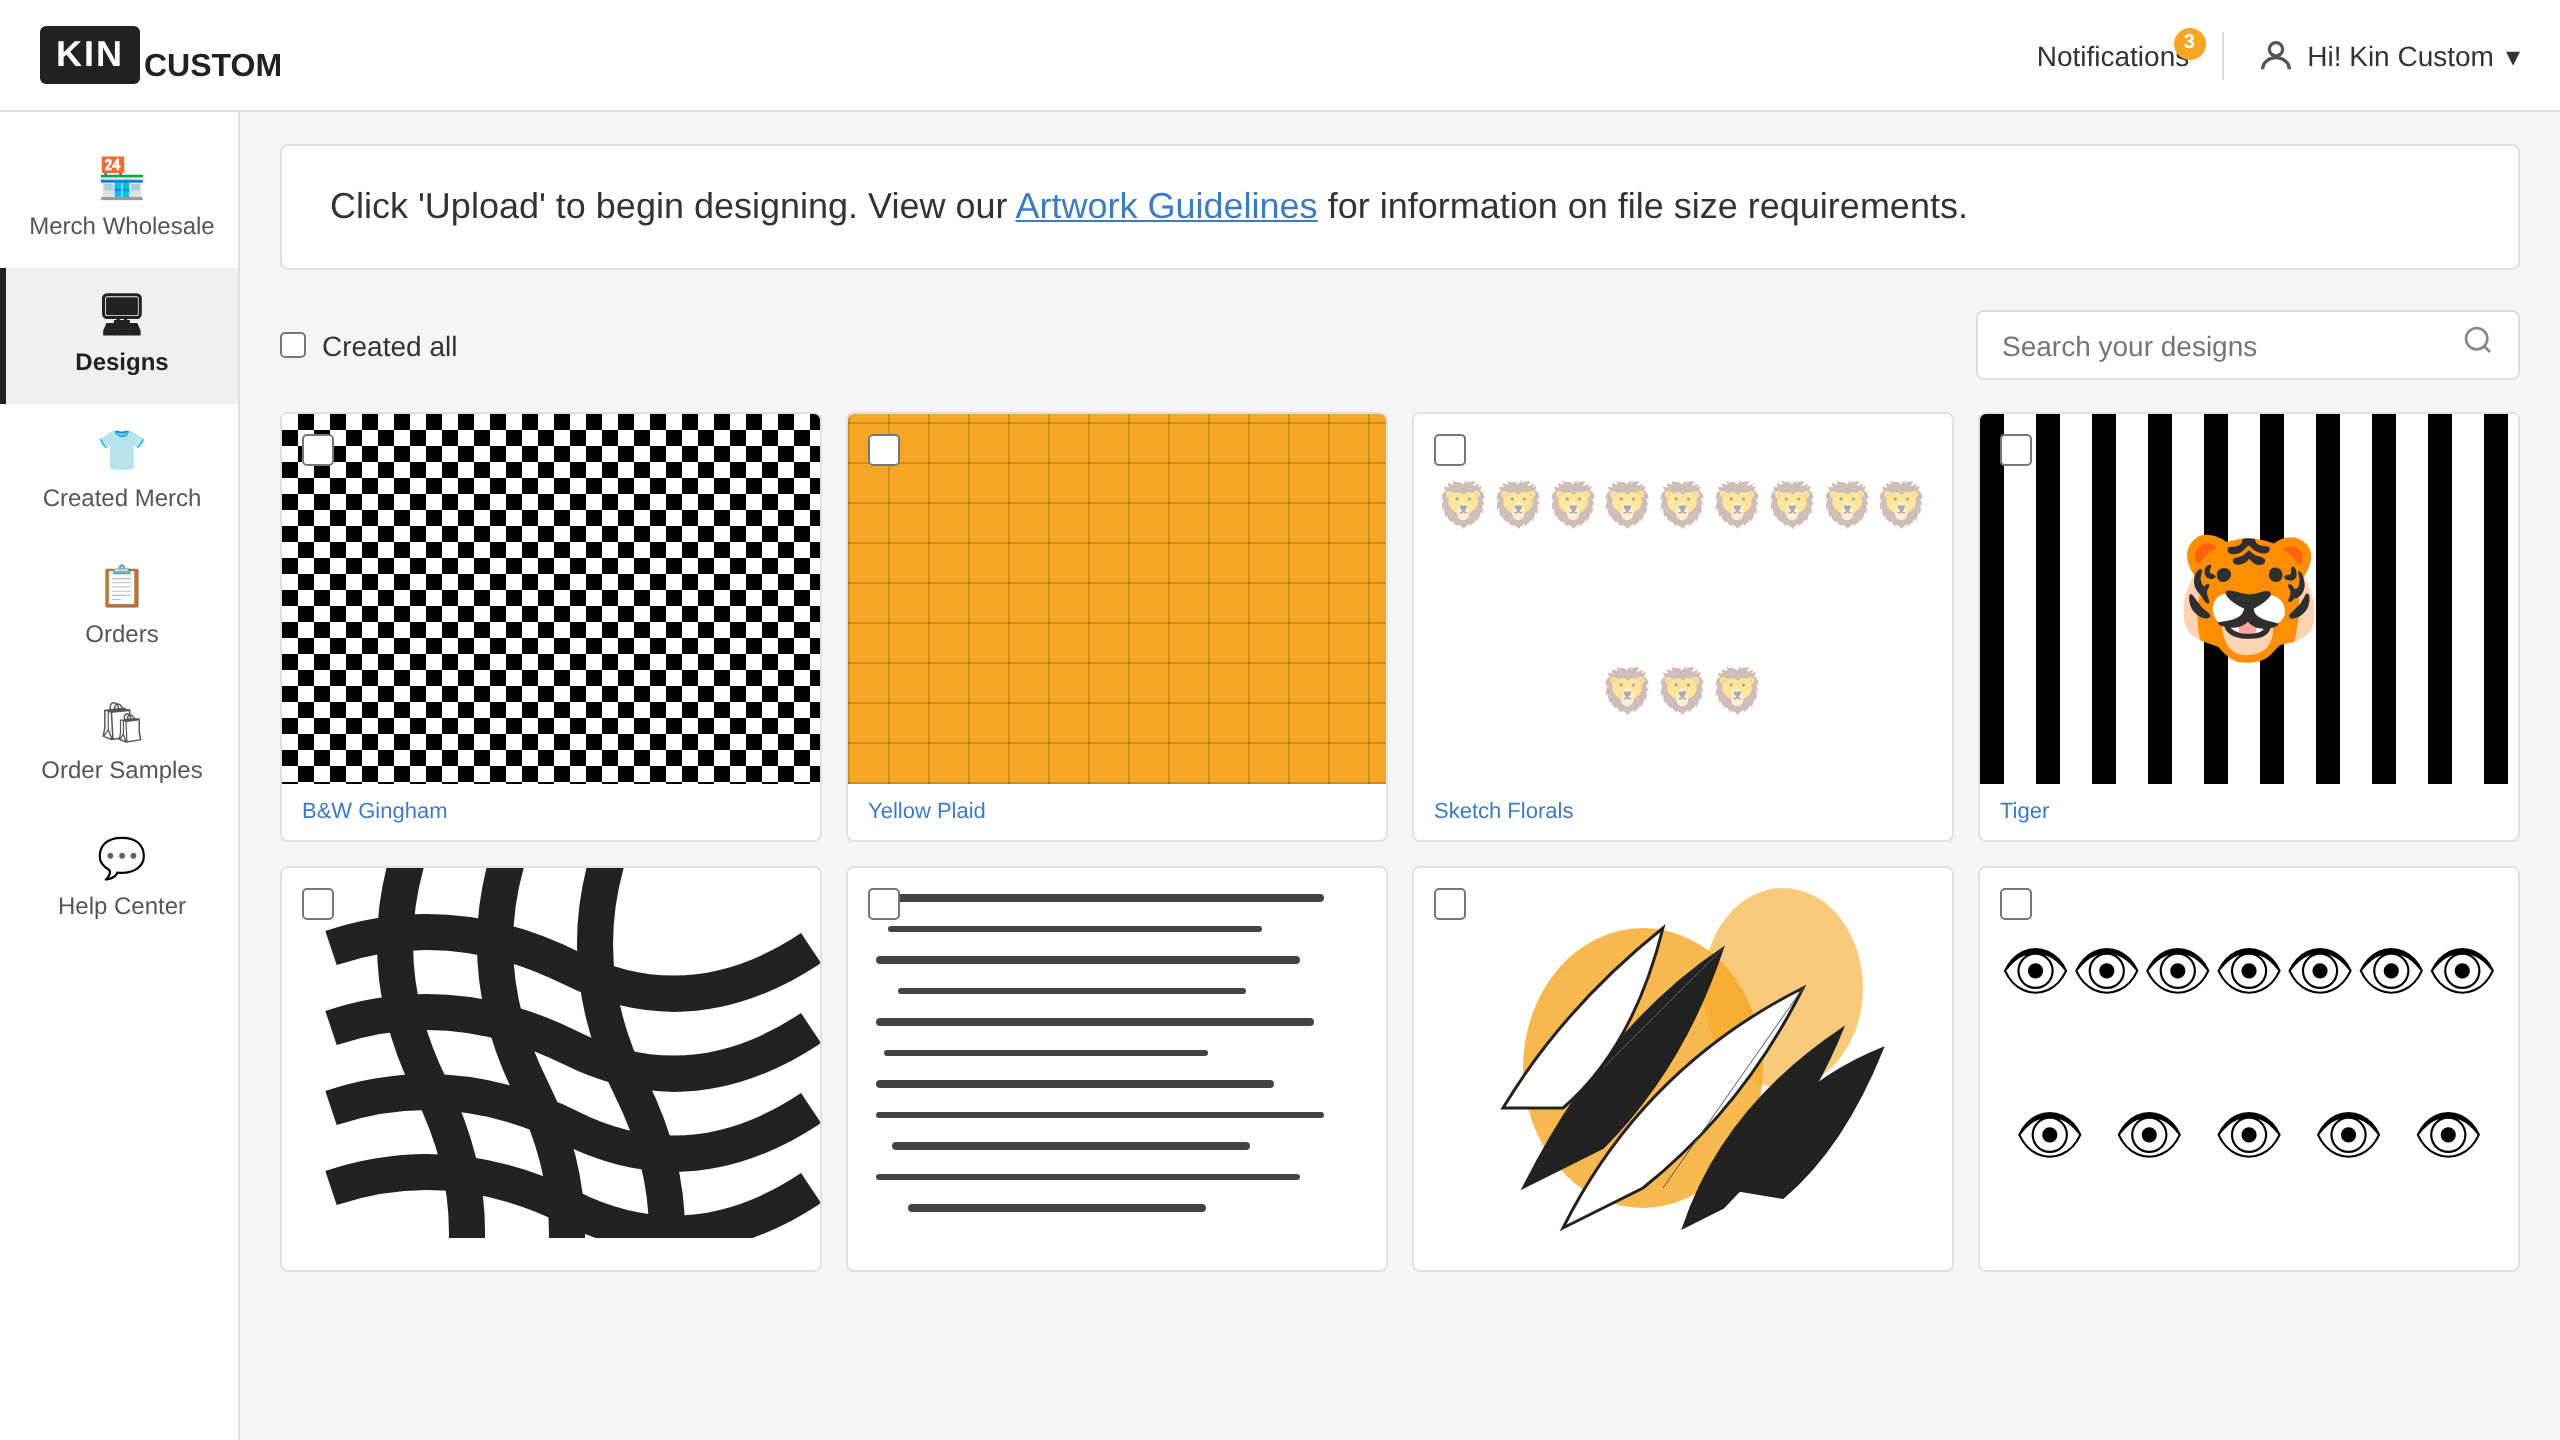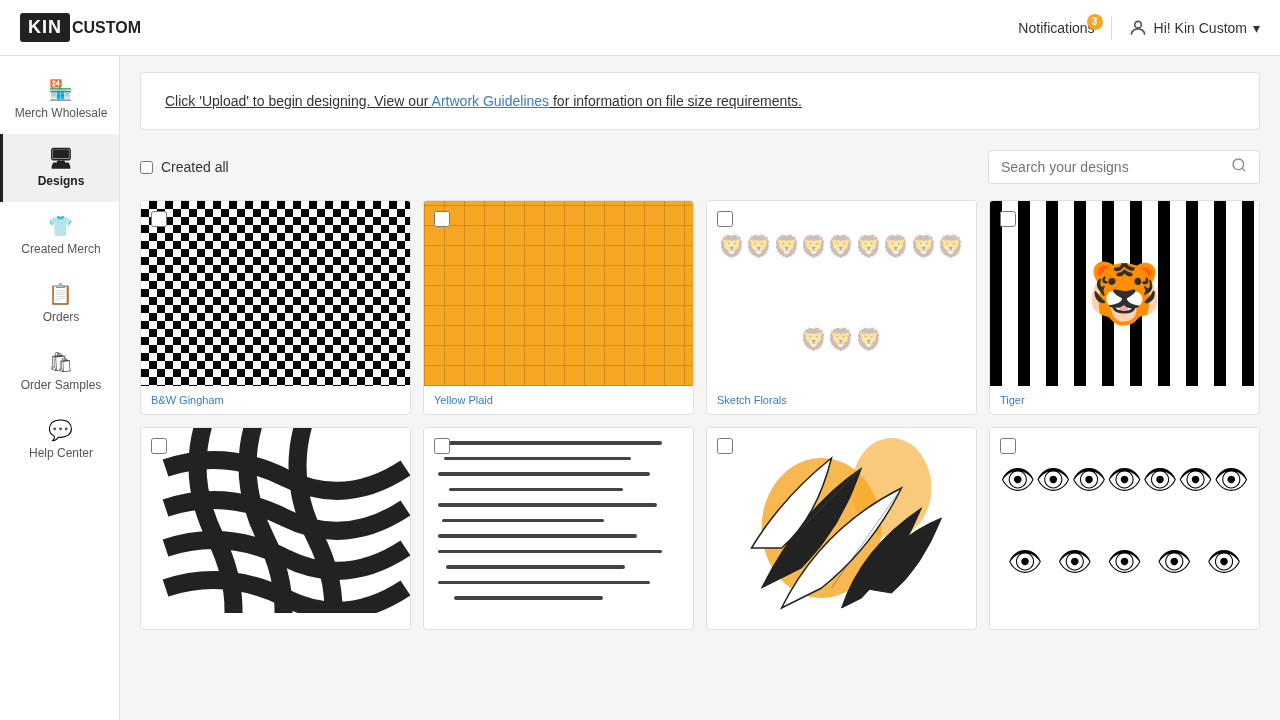--- a/index.html
+++ b/index.html
@@ -11,36 +11,37 @@
       align-items: center;
       justify-content: space-between;
       background: #fff;
       padding: 0 20px;
       height: 56px;
       border-bottom: 1px solid #e0e0e0;
       z-index: 10;
     }
     .logo {
       display: flex;
-      align-items: center;
+      align-items: flex-start;
     }
     .logo-box {
       background: #222;
       color: #fff;
       font-weight: bold;
       font-size: 18px;
       padding: 4px 8px;
       border-radius: 3px;
       letter-spacing: 1px;
     }
     .logo-custom {
       font-size: 16px;
       font-weight: bold;
       color: #222;
       margin-left: 2px;
+      margin-top: 12px;
     }
     .header-right {
       display: flex;
       align-items: center;
       gap: 16px;
     }
     .notifications-btn {
       position: relative;
       background: none;
       border: none;
@@ -136,23 +137,22 @@
       background: #fff;
       border: 1px solid #e0e0e0;
       border-radius: 4px;
       padding: 20px 24px;
       display: flex;
       align-items: center;
       justify-content: space-between;
       margin-bottom: 20px;
     }
     .upload-banner-text {
-      font-size: 14px;
+      font-size: 18px;
       color: #333;
-      text-decoration: underline;
     }
     .upload-banner-text a {
       color: #3b7bbf;
       text-decoration: underline;
     }
     .upload-btn {
       background: #222;
       color: #fff;
       border: none;
       padding: 12px 28px;

